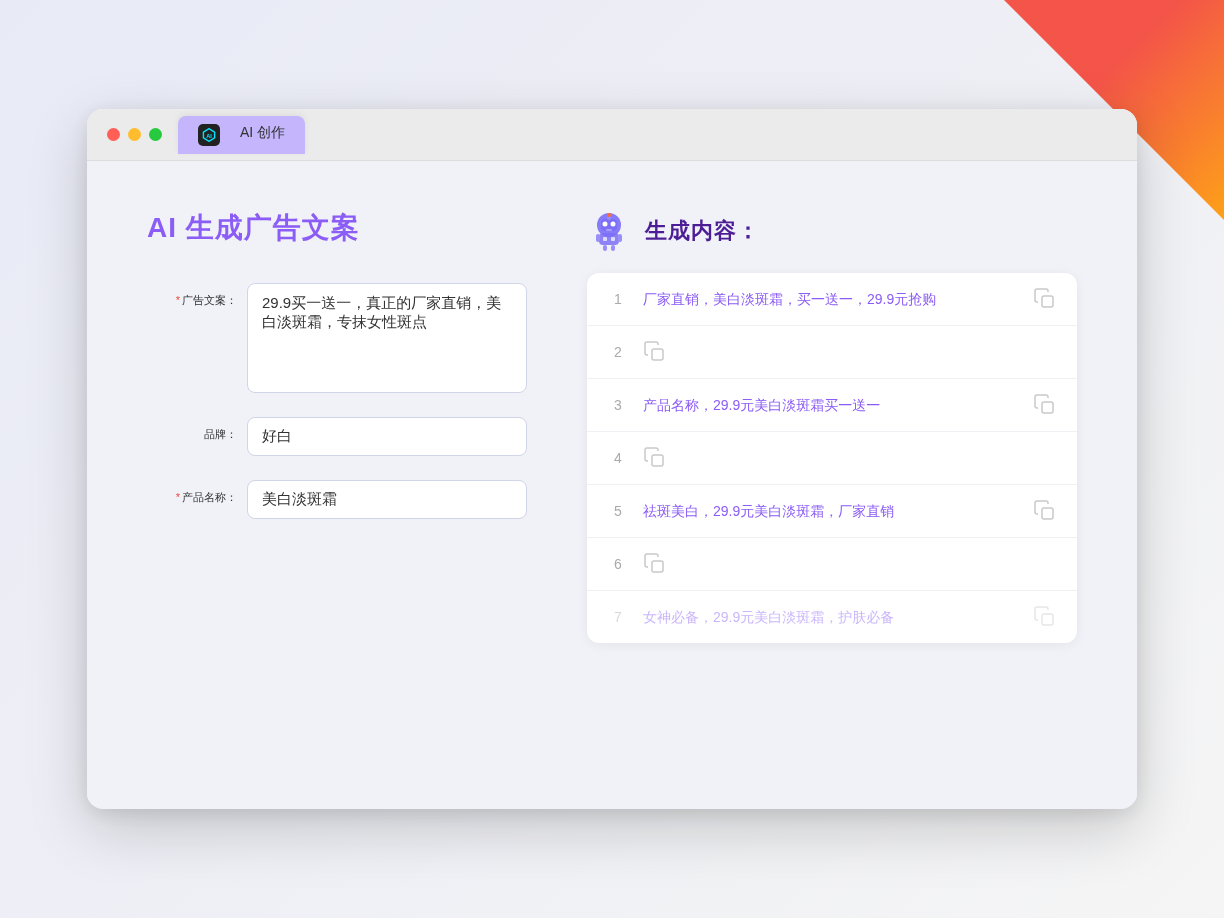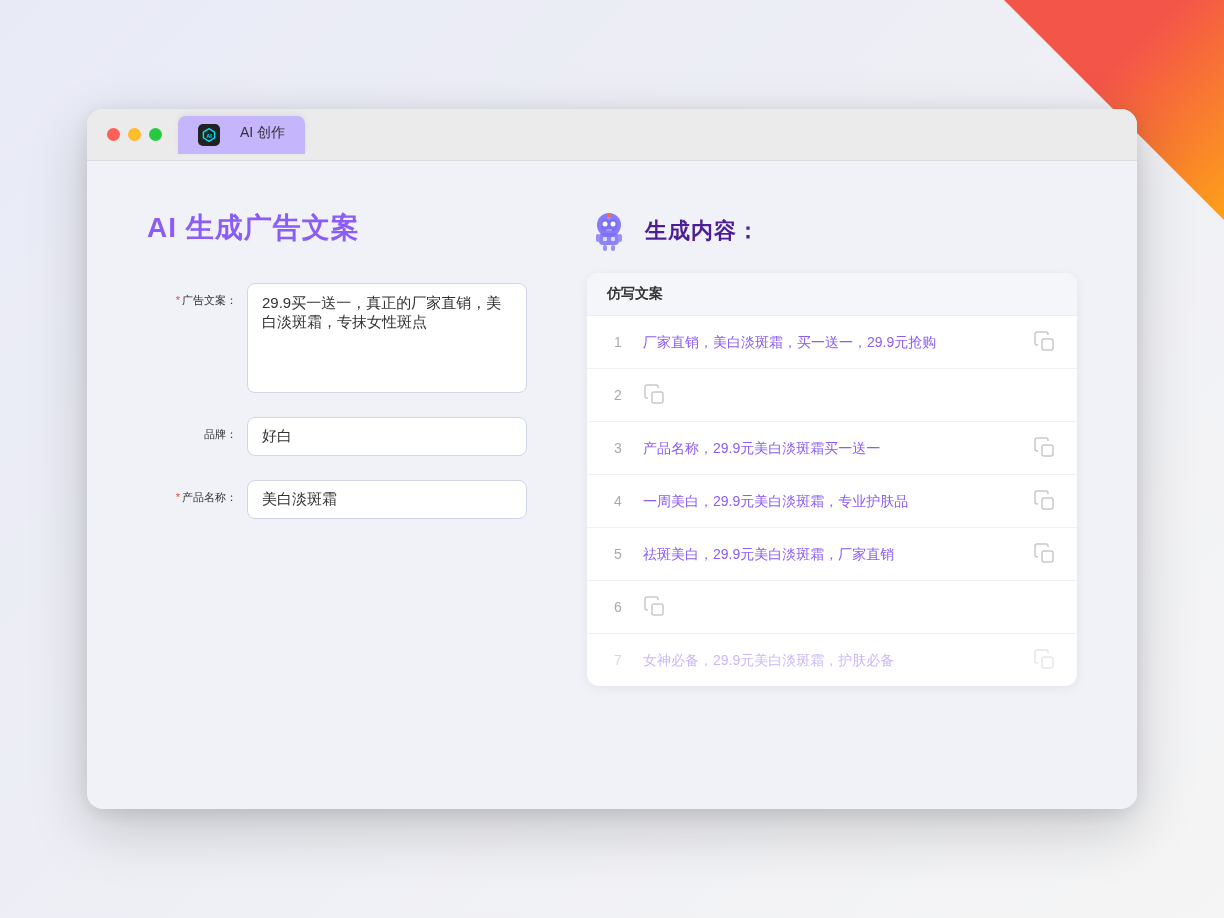--- a/index.html
+++ b/index.html
@@ -314,23 +314,20 @@
           <rect x="24" y="28" width="4" height="4" rx="1" fill="#fff" opacity="0.7"></rect>
           <rect x="9" y="25" width="4" height="8" rx="2" fill="#9b8ef9"></rect>
           <rect x="31" y="25" width="4" height="8" rx="2" fill="#9b8ef9"></rect>
           <rect x="16" y="36" width="4" height="6" rx="2" fill="#9b8ef9"></rect>
           <rect x="24" y="36" width="4" height="6" rx="2" fill="#9b8ef9"></rect>
         </svg>
         <span class="result-title">生成内容：</span>
       </div>
 
       <div class="results-table">
-        <div class="results-header">
-          <span>仿写文案</span>
-        </div>
 
         <div id="result-rows">
             <div class="result-row">
       <span class="row-number">1</span>
       <span class="row-content">厂家直销，美白淡斑霜，买一送一，29.9元抢购</span>
       <svg class="copy-icon" viewBox="0 0 24 24" fill="none" stroke="currentColor" stroke-width="1.5">
         <rect x="9" y="9" width="11" height="11" rx="2" stroke-width="1.5"></rect>
         <path d="M5 15H4a2 2 0 01-2-2V4a2 2 0 012-2h9a2 2 0 012 2v1" stroke-width="1.5"></path>
       </svg>
     </div>
@@ -344,21 +341,20 @@
             <div class="result-row">
       <span class="row-number">3</span>
       <span class="row-content">产品名称，29.9元美白淡斑霜买一送一</span>
       <svg class="copy-icon" viewBox="0 0 24 24" fill="none" stroke="currentColor" stroke-width="1.5">
         <rect x="9" y="9" width="11" height="11" rx="2" stroke-width="1.5"></rect>
         <path d="M5 15H4a2 2 0 01-2-2V4a2 2 0 012-2h9a2 2 0 012 2v1" stroke-width="1.5"></path>
       </svg>
     </div>
             <div class="result-row">
       <span class="row-number">4</span>
-      <span class="row-content">一周美白，29.9元美白淡斑霜，专业护肤品</span>
       <svg class="copy-icon" viewBox="0 0 24 24" fill="none" stroke="currentColor" stroke-width="1.5">
         <rect x="9" y="9" width="11" height="11" rx="2" stroke-width="1.5"></rect>
         <path d="M5 15H4a2 2 0 01-2-2V4a2 2 0 012-2h9a2 2 0 012 2v1" stroke-width="1.5"></path>
       </svg>
     </div>
             <div class="result-row">
       <span class="row-number">5</span>
       <span class="row-content">祛斑美白，29.9元美白淡斑霜，厂家直销</span>
       <svg class="copy-icon" viewBox="0 0 24 24" fill="none" stroke="currentColor" stroke-width="1.5">
         <rect x="9" y="9" width="11" height="11" rx="2" stroke-width="1.5"></rect>

